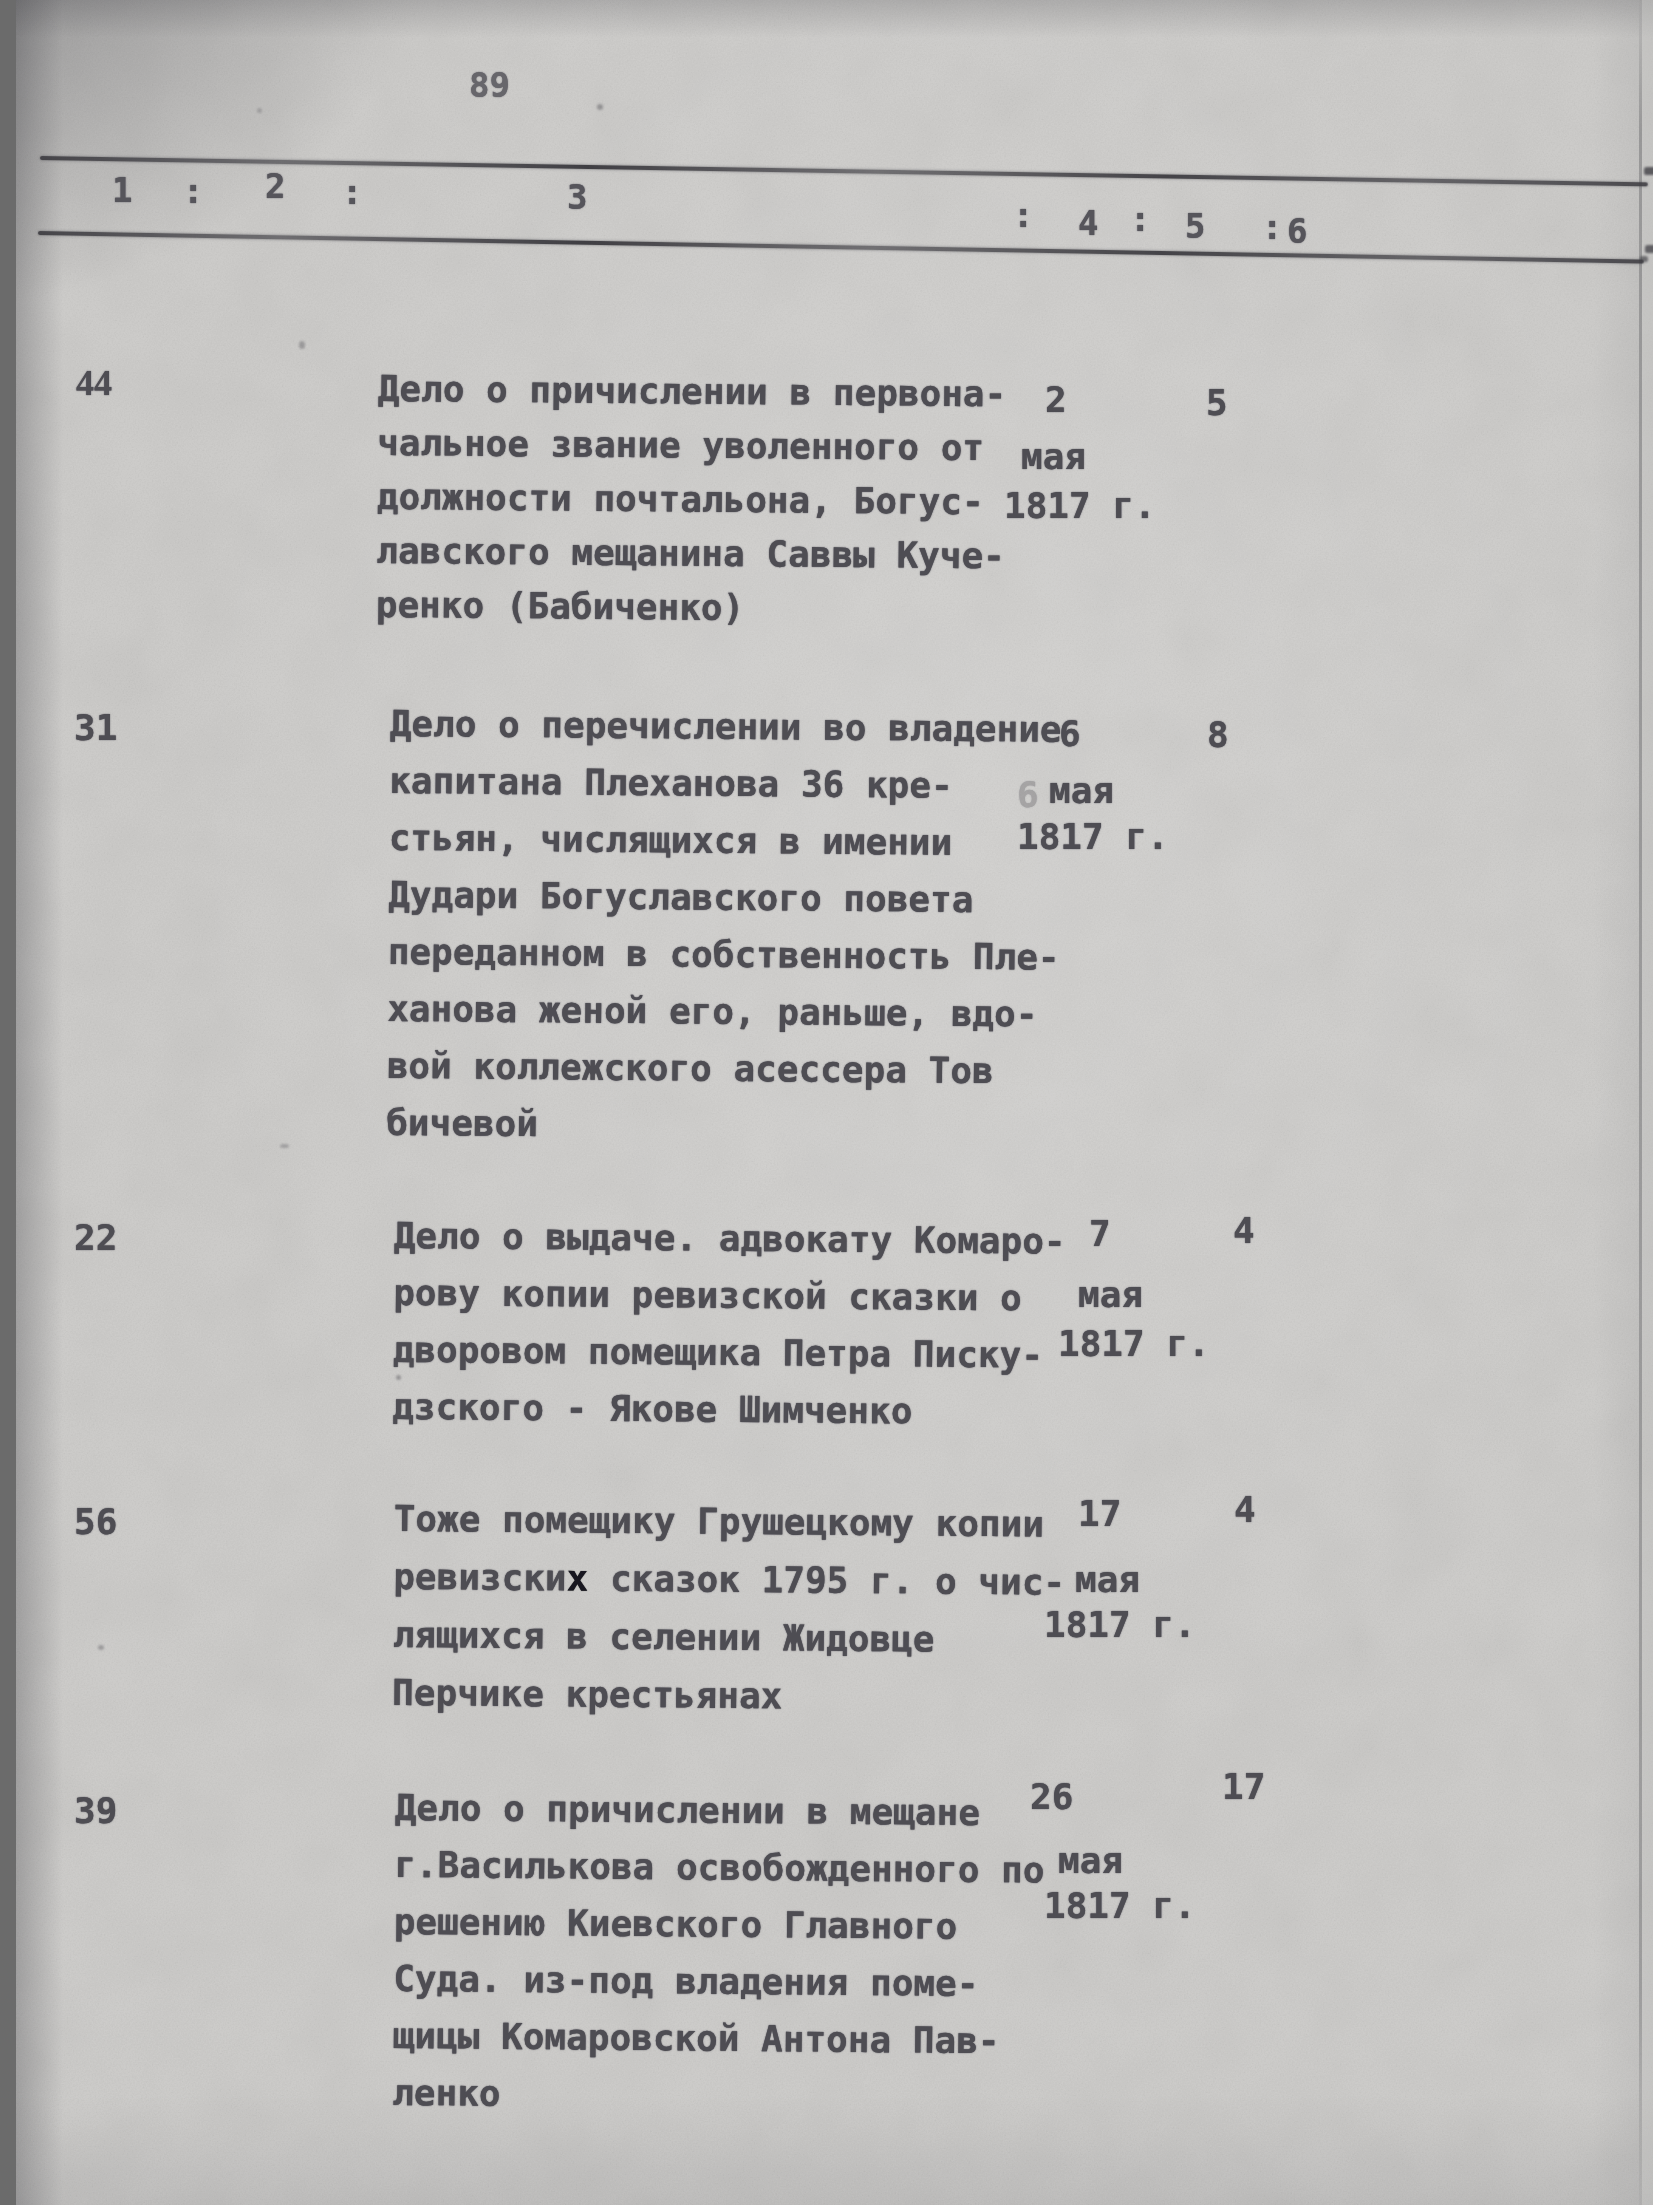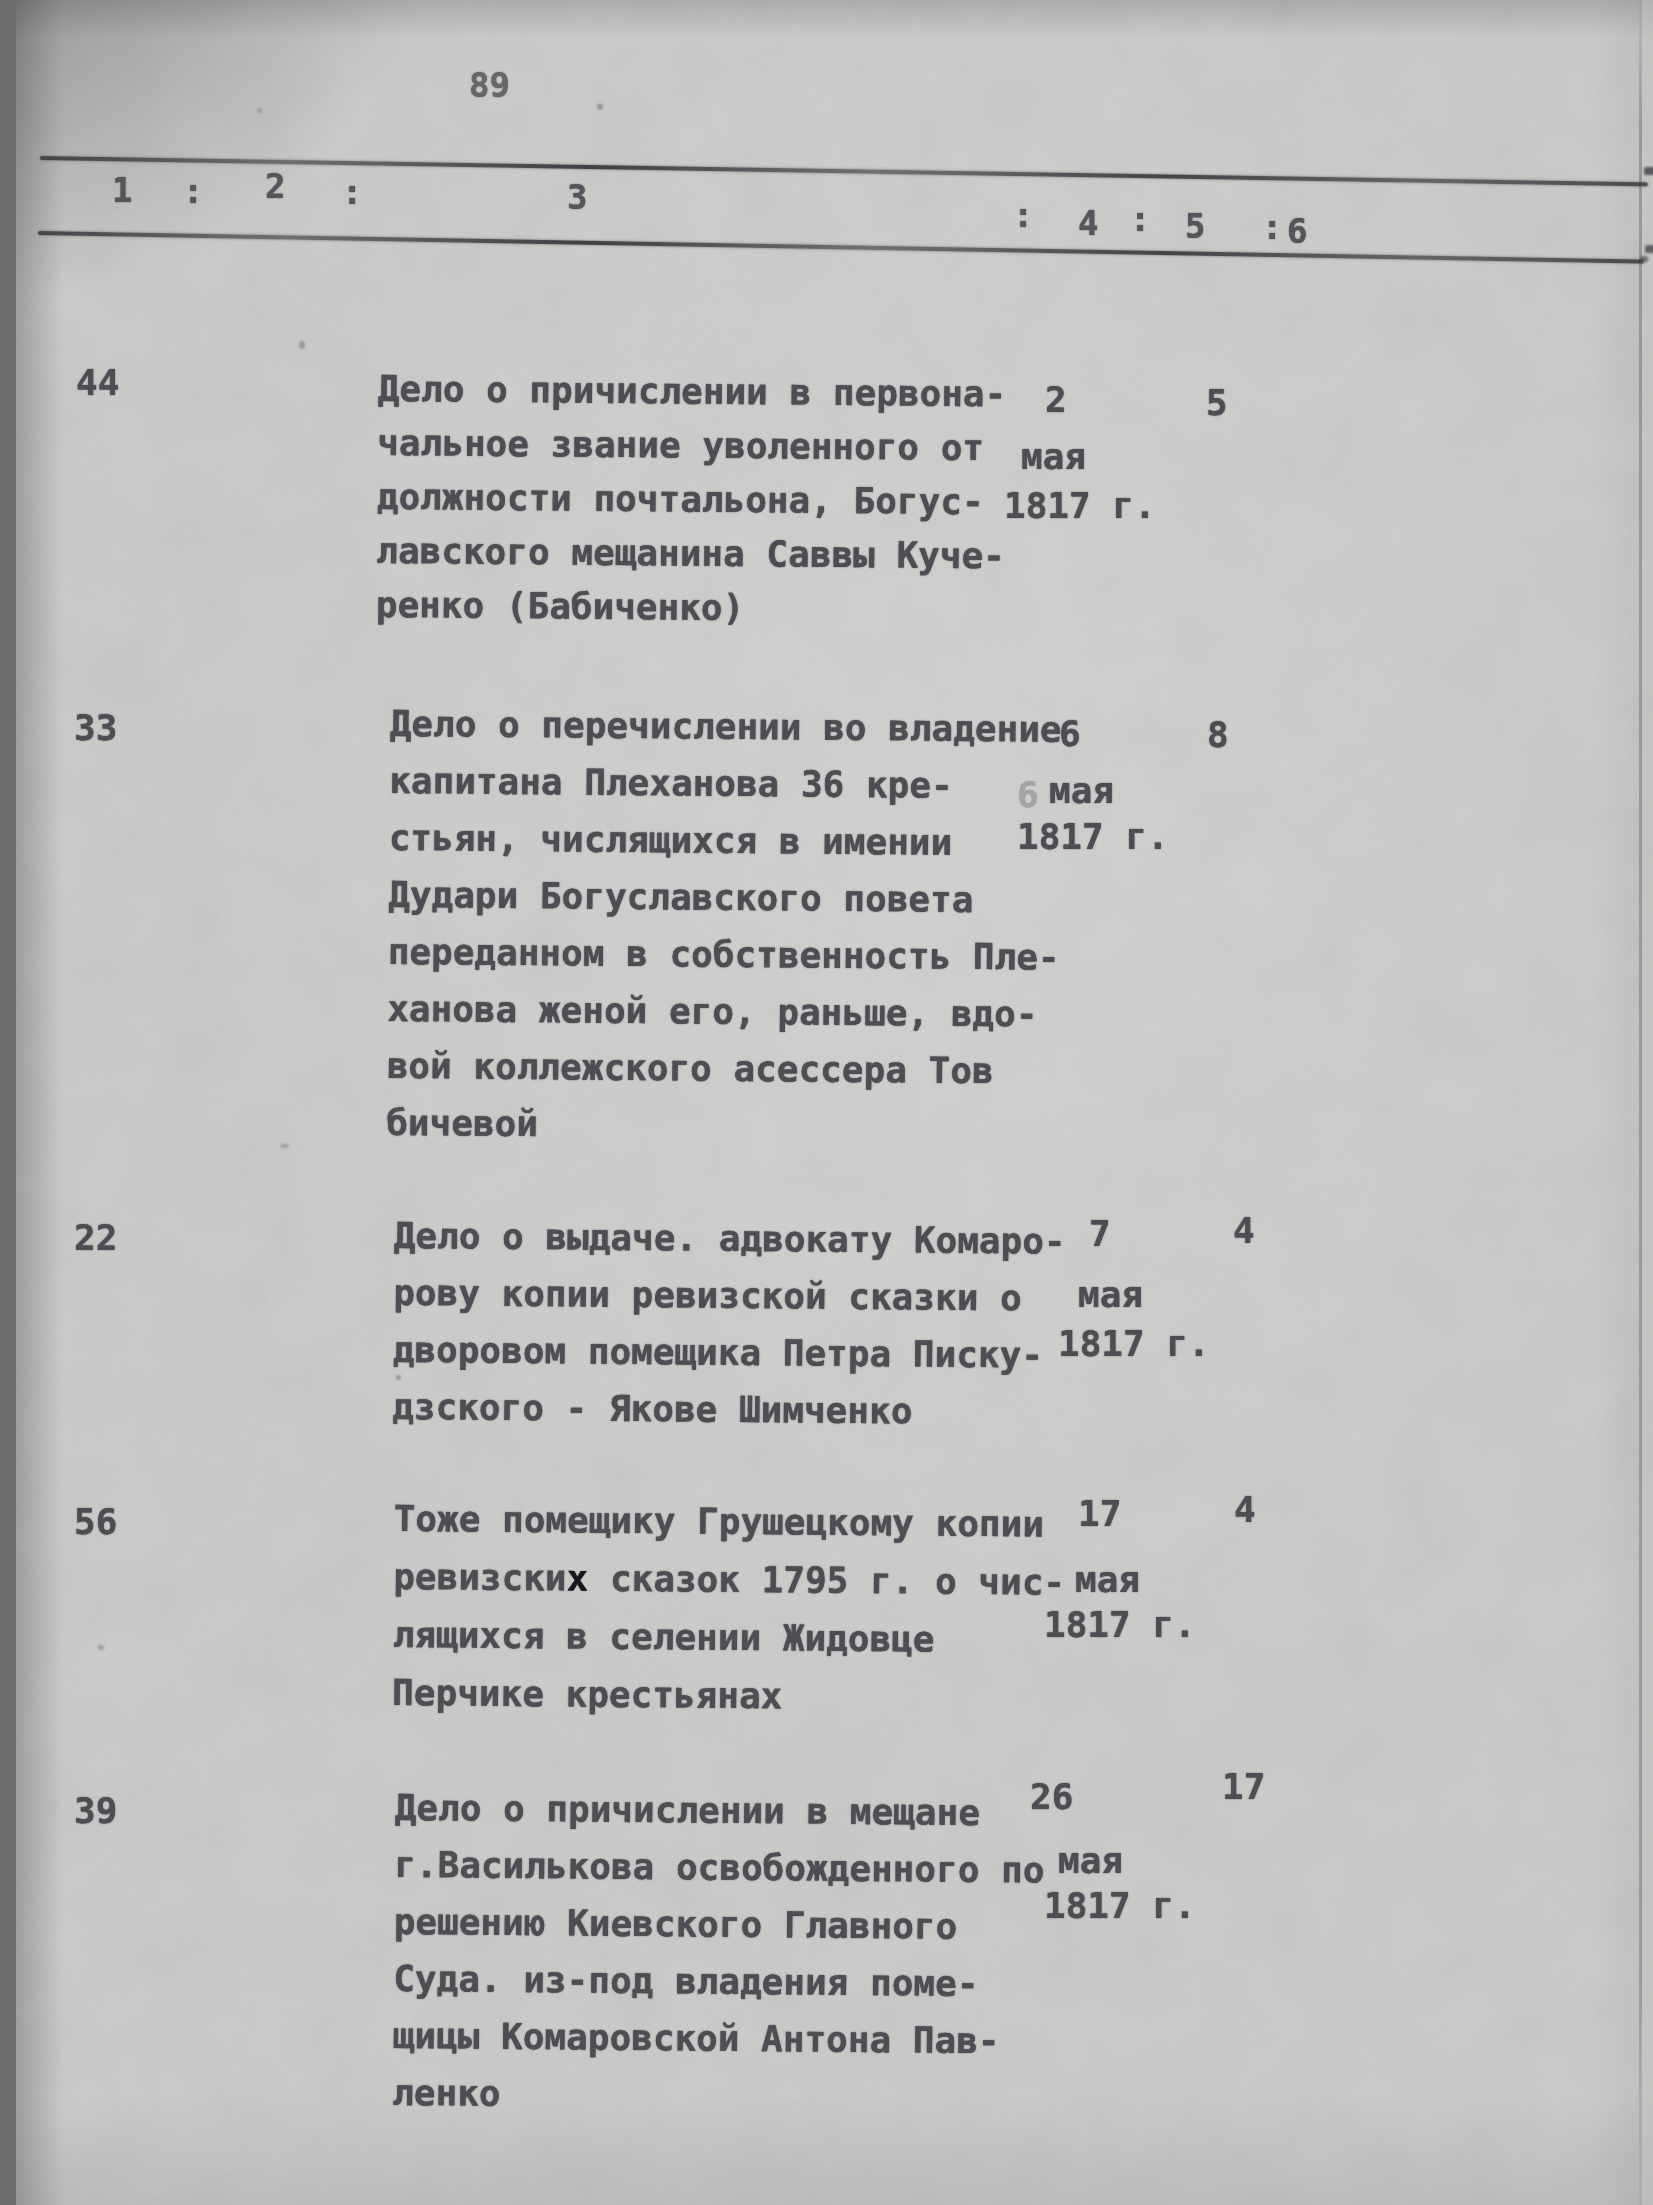--- a/index.html
+++ b/index.html
@@ -106,35 +106,35 @@
         <span class="txt hdr" style="left: 551px; top: 180px;">3</span>
         <span class="txt hdr" style="left: 997px; top: 198px;">:</span>
         <span class="txt hdr" style="left: 1062px; top: 206px;">4</span>
         <span class="txt hdr" style="left: 1114px; top: 202px;">:</span>
         <span class="txt hdr" style="left: 1169px; top: 209px;">5</span>
         <span class="txt hdr" style="left: 1246px; top: 210px;">:</span>
         <span class="txt hdr" style="left: 1271px; top: 214px;">6</span>
       </div>
     <div id="entries">
         <div>
-          <span class="txt" style="left: 60px; top: 365px;">44</span>
+          <span class="txt" style="left: 60px; top: 365px; font-family: Liberation Serif, serif;">44</span>
           <div class="desc" style="left: 362px; top: 362px;">
             <div class="line" style="line-height: 54px;">Дело о причислении в первона-</div>
             <div class="line" style="line-height: 54px;">чальное звание уволенного от</div>
             <div class="line" style="line-height: 54px;">должности почтальона, Богус-</div>
             <div class="line" style="line-height: 54px;">лавского мещанина Саввы Куче-</div>
             <div class="line" style="line-height: 54px;">ренко (Бабиченко)</div>
           </div>
           <span class="txt" style="left: 1029px; top: 382px;">2</span>
           <span class="txt" style="left: 1005px; top: 439px;">мая</span>
           <span class="txt" style="left: 988px; top: 488px;">1817 г.</span>
           <span class="txt" style="left: 1190px; top: 385px;">5</span>
         </div>
         <div>
-          <span class="txt" style="left: 58px; top: 710px;">33</span>
+          <span class="txt" style="left: 58px; top: 710px;">31</span>
           <div class="desc" style="left: 374px; top: 695px;">
             <div class="line" style="line-height: 57px;">Дело о перечислении во владение</div>
             <div class="line" style="line-height: 57px;">капитана Плеханова 36 кре-</div>
             <div class="line" style="line-height: 57px;">стьян, числящихся в имении</div>
             <div class="line" style="line-height: 57px;">Дудари Богуславского повета</div>
             <div class="line" style="line-height: 57px;">переданном в собственность Пле-</div>
             <div class="line" style="line-height: 57px;">ханова женой его, раньше, вдо-</div>
             <div class="line" style="line-height: 57px;">вой коллежского асессера Тов</div>
             <div class="line" style="line-height: 57px;">бичевой</div>
           </div>

